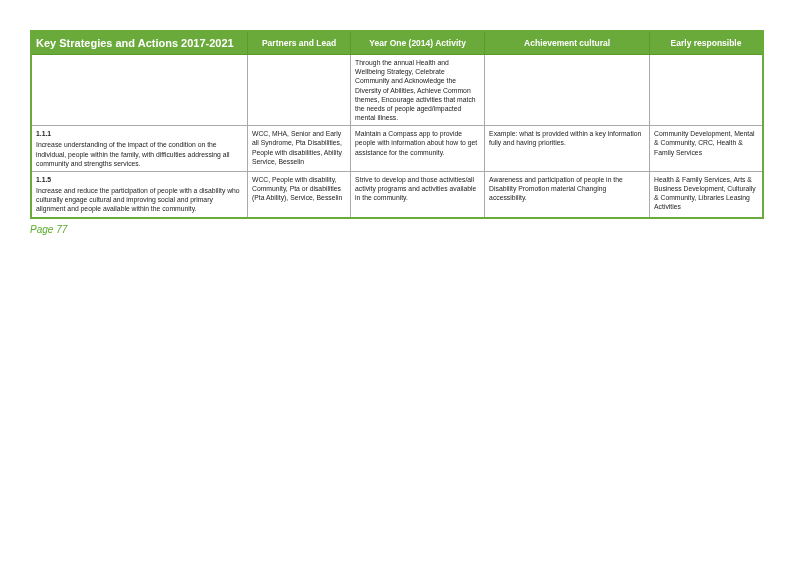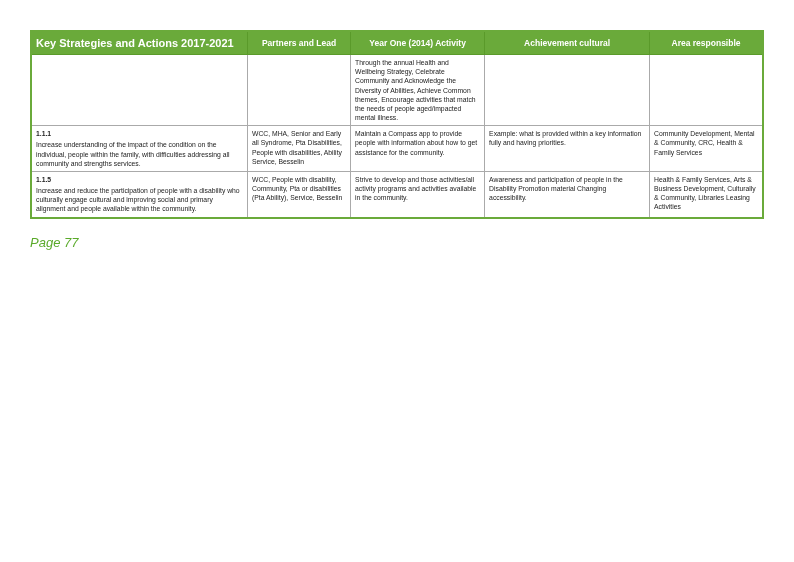--- a/index.html
+++ b/index.html
@@ -51,22 +51,22 @@
     }
     tbody tr td:first-child {
       width: 210px;
     }
     .col-key { width: 210px; }
     .col-partners { width: 100px; margin-top: 32px; }
     .col-year { width: 130px; }
     .col-achievement { width: 160px; }
     .col-area { width: 110px; }
     .footer-text {
-      margin-top: 16px;
-      font-size: 13px;
+      margin-top: 5px;
+      font-size: 10px;
       color: #5aaa2a;
       font-style: italic;
       align-self: flex-start;
     }
     .row-label {
       font-weight: bold;
       font-size: 6.8px;
       color: #222;
       display: block;
       margin-bottom: 2px;
@@ -75,21 +75,21 @@
 </head>
 <body>
 
 <table class="table-container">
   <thead>
     <tr>
       <th class="col-key">Key Strategies and Actions 2017-2021</th>
       <th class="col-partners">Partners and Lead</th>
       <th class="col-year">Year One (2014) Activity</th>
       <th class="col-achievement">Achievement cultural</th>
-      <th class="col-area">Area responsible</th>
+      <th class="col-area">Early responsible</th>
     </tr>
   </thead>
   <tbody>
     <tr>
       <td></td>
       <td></td>
       <td>Through the annual Health and Wellbeing Strategy, Celebrate Community and Acknowledge the Diversity of Abilities, Achieve Common themes, Encourage activities that match the needs of people aged/impacted mental illness.</td>
       <td></td>
       <td></td>
     </tr>

